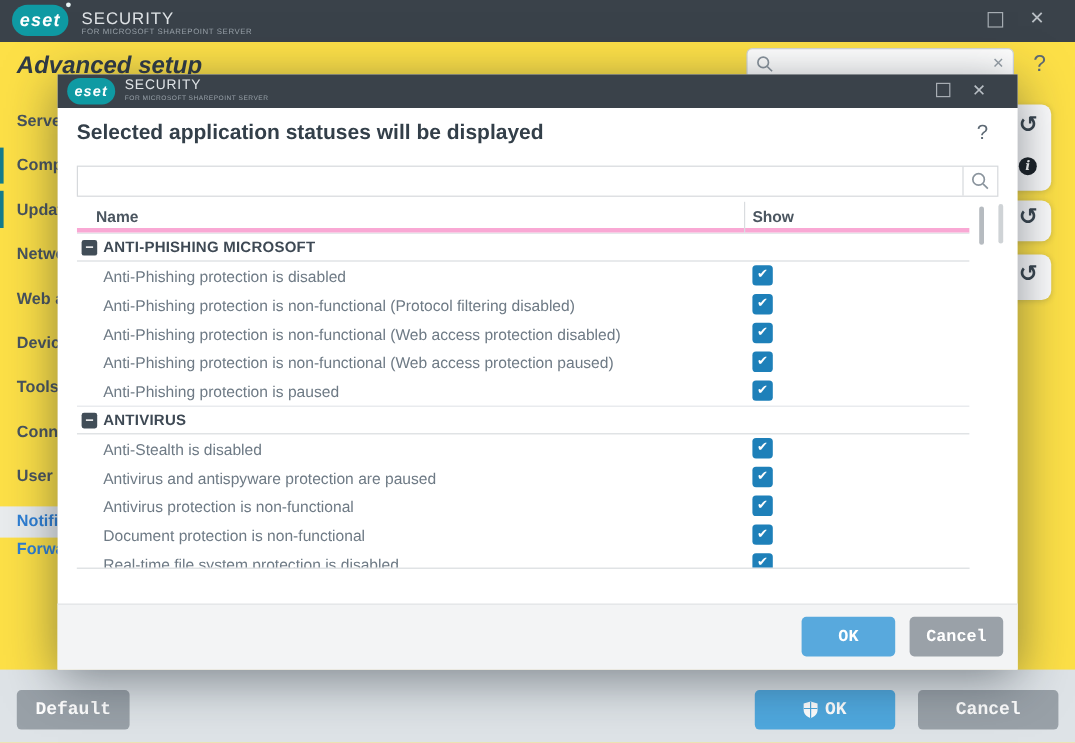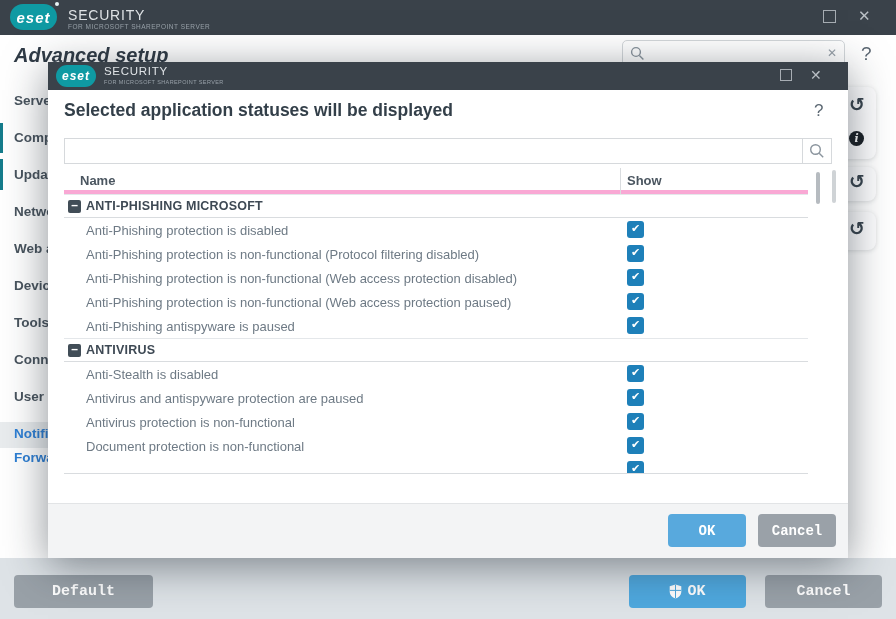--- a/index.html
+++ b/index.html
@@ -1,18 +1,18 @@
 <!DOCTYPE html>
 <html><head>
 <meta charset="utf-8">
 <style>
   * { margin:0; padding:0; box-sizing:border-box; }
   html,body { width:896px; height:619px; overflow:hidden; }
   body { font-family:"Liberation Sans","DejaVu Sans",sans-serif; background:#e8ebee; }
-  #stage { position:relative; width:896px; height:619px; background:#ffffff; overflow:hidden; }
+  #stage { position:relative; width:896px; height:619px; background:#fde047; overflow:hidden; }
 
   
   .titlebar { position:absolute; left:0; top:0; width:896px; height:35px; background:#3a424a; z-index:2; }
   .eset-logo { position:absolute; background:#0f9aa3; color:#fff; display:flex; align-items:center; justify-content:center;
                font-weight:bold; letter-spacing:1px; font-style:italic; }
   .logo-main { left:10px; top:4px; width:47px; height:26px; border-radius:13px; font-size:15px; }
   .logo-reg { position:absolute; left:55px; top:2px; width:4px; height:4px; border-radius:50%; background:#e8f4f5; }
   .prod-name { position:absolute; left:68px; top:7px; font-size:14px; color:#dfe3e6; letter-spacing:0.8px; font-weight:400; }
   .prod-sub { position:absolute; left:68px; top:23px; font-size:6.5px; color:#98a1a9; letter-spacing:0.5px; }
   .win-btn { position:absolute; color:#b9bfc5; font-size:14px; line-height:14px; cursor:default; }
@@ -41,21 +41,21 @@
   .info-glyph { position:absolute; width:15px; height:15px; background:#1a2026; border-radius:50%; color:#fff;
                 font-family:"DejaVu Serif",serif; font-style:italic; font-weight:bold; font-size:11px;
                 display:flex; align-items:center; justify-content:center; z-index:1; }
 
   
   .bottombar { position:absolute; left:0; top:558px; width:896px; height:61px; background:#dee3e7; z-index:1; }
   .btn { position:absolute; height:33px; border:none; border-radius:4px; color:#fff; font-size:15px; font-weight:600;
          font-family:Liberation Mono, monospace; display:flex; align-items:center; justify-content:center; cursor:default; }
   .btn-gray { background:#99a1a8; }
   .btn-blue { background:#4fa8de; }
-  .bb-default { left:14px; top:17px; width:139px; }
+  .bb-default { left:14px; top:17px; width:94px; }
   .bb-ok { left:629px; top:17px; width:117px; gap:5px; }
   .bb-cancel { left:765px; top:17px; width:117px; }
 
   
   .dialog { position:absolute; left:48px; top:62px; width:800px; height:496px; background:#fff; z-index:10;
             box-shadow:0 8px 40px rgba(25,35,45,0.5); }
   .dlg-titlebar { position:absolute; left:0; top:0; width:800px; height:28px; background:#3a424a; }
   .logo-dlg { left:8px; top:3px; width:40px; height:22px; border-radius:11px; font-size:12px; }
   .dlg-prod { position:absolute; left:56px; top:3px; font-size:11.5px; color:#dfe3e6; letter-spacing:0.7px; }
   .dlg-sub { position:absolute; left:56px; top:17px; font-size:5.5px; color:#98a1a9; letter-spacing:0.4px; }
@@ -204,21 +204,21 @@
       </div>
       <div class="trow">
         <span class="row-label">Anti-Phishing protection is non-functional (Web access protection disabled)</span>
         <span class="checkbox"></span>
       </div>
       <div class="trow">
         <span class="row-label">Anti-Phishing protection is non-functional (Web access protection paused)</span>
         <span class="checkbox"></span>
       </div>
       <div class="trow">
-        <span class="row-label">Anti-Phishing antispyware is paused</span>
+        <span class="row-label">Anti-Phishing protection is paused</span>
         <span class="checkbox"></span>
       </div>
 
       <div class="trow section">
         <span class="minus"></span>
         <span class="sec-label">ANTIVIRUS</span>
       </div>
       <div class="trow">
         <span class="row-label">Anti-Stealth is disabled</span>
         <span class="checkbox"></span>
@@ -229,20 +229,21 @@
       </div>
       <div class="trow">
         <span class="row-label">Antivirus protection is non-functional</span>
         <span class="checkbox"></span>
       </div>
       <div class="trow">
         <span class="row-label">Document protection is non-functional</span>
         <span class="checkbox"></span>
       </div>
       <div class="trow">
+        <span class="row-label">Real-time file system protection is disabled</span>
         <span class="checkbox"></span>
       </div>
     </div>
 
     <div class="scroll-thumb thumb-inner"></div>
     <div class="scroll-thumb thumb-outer"></div>
 
     <div class="dlg-footer">
       <button class="btn dlg-ok">OK</button>
       <button class="btn dlg-cancel">Cancel</button>

